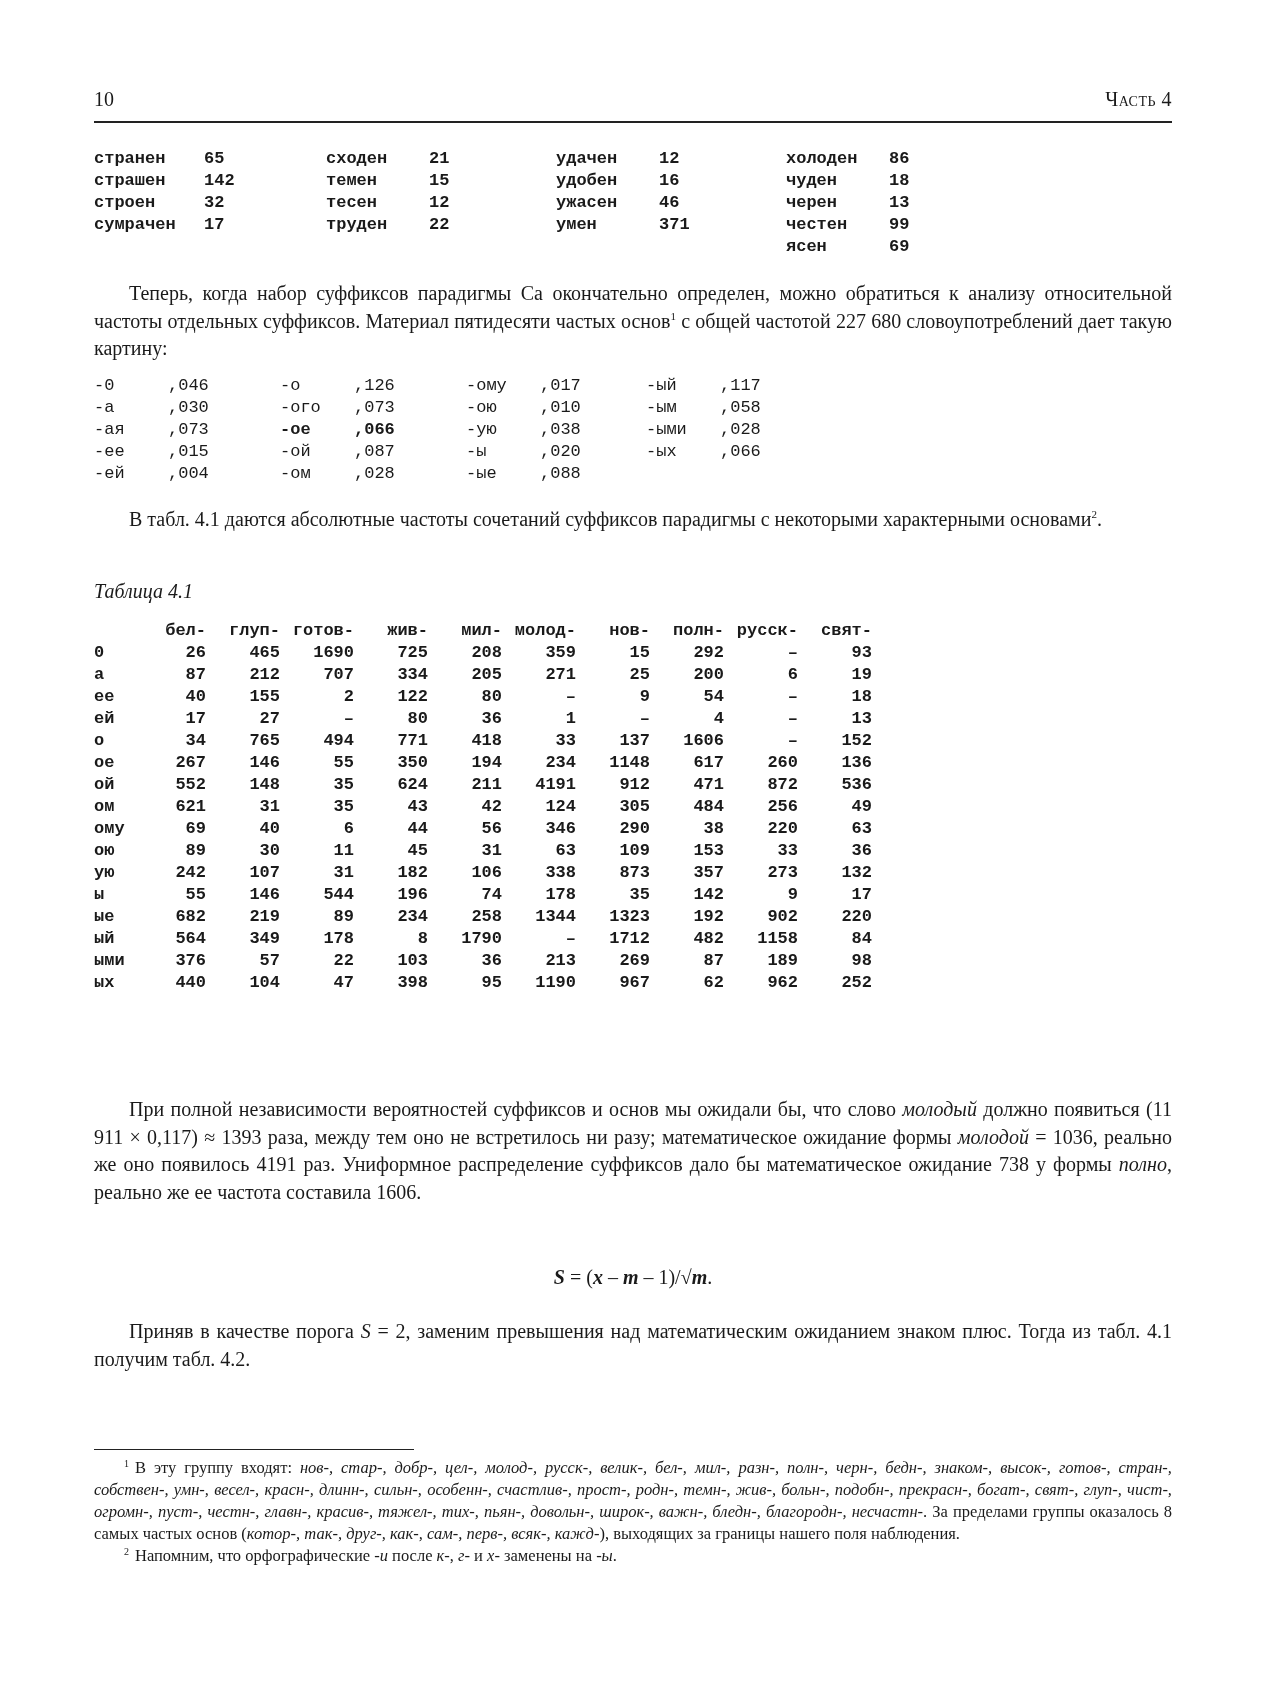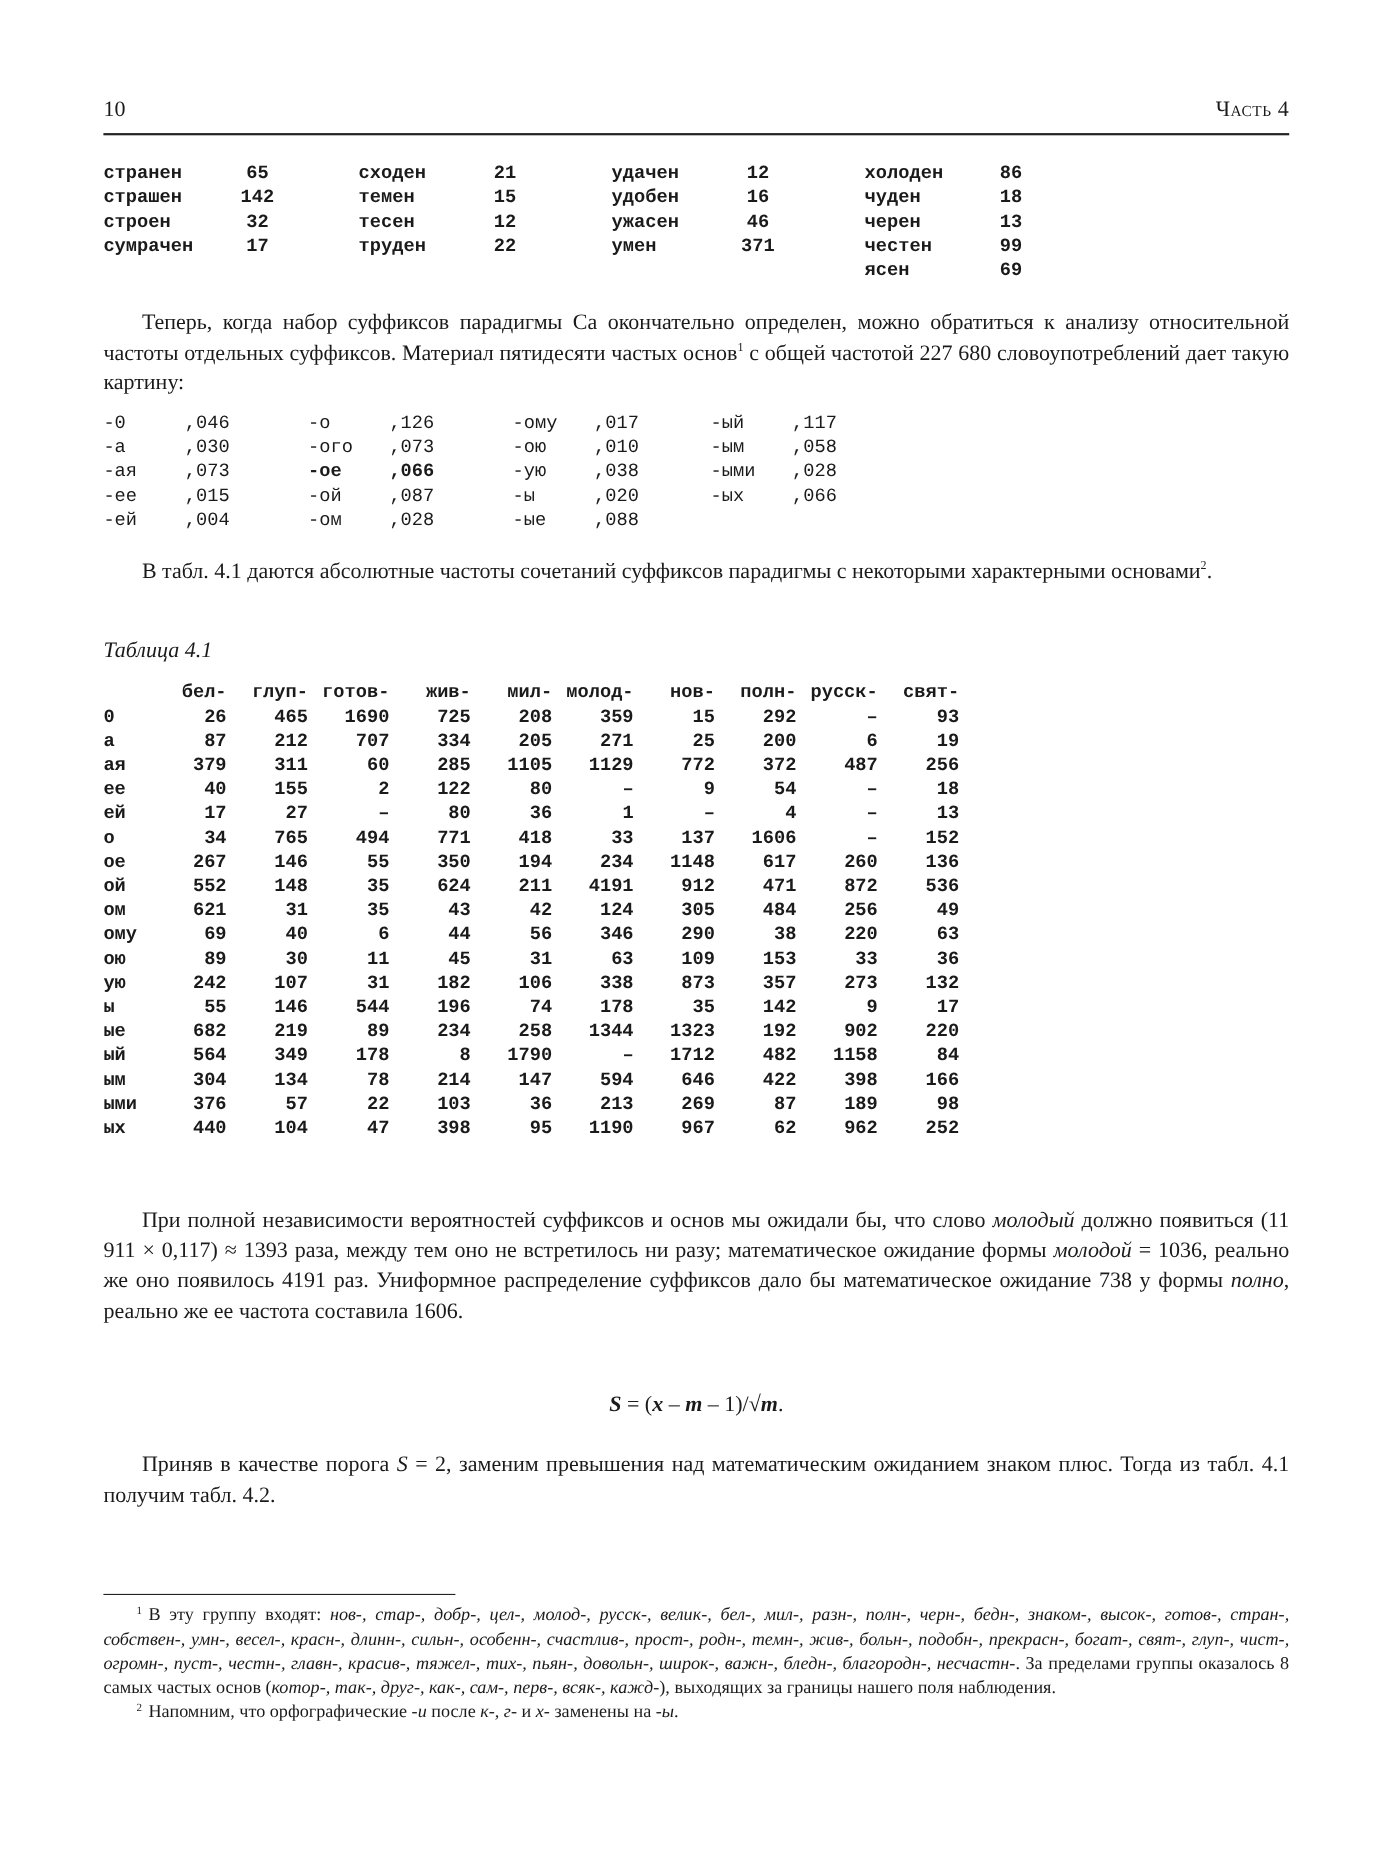--- a/index.html
+++ b/index.html
@@ -14,21 +14,21 @@
   .head-rule { position: absolute; top: 121px; left: 0; width: 1078px; height: 0; border-top: 2px solid #222; }
 
   .mono { font-family: "Liberation Mono", monospace; font-weight: bold; font-size: 17px; }
   .mono-reg { font-family: "Liberation Mono", monospace; font-size: 17px; }
 
   
   .wordlist { position: absolute; top: 148px; left: 0; }
   .wl-col { position: absolute; top: 0; }
   .wl-row { height: 22px; line-height: 22px; white-space: nowrap; position: relative; }
   .wl-word { position: absolute; left: 0; }
-  .wl-num { position: absolute; text-align: center; width: 60px; }
+  .wl-num { position: absolute; text-align: left; width: 60px; }
 
   p.body { margin: 0; font-size: 20px; line-height: 27.5px; text-align: justify; }
   .indent { text-indent: 35px; }
   sup { font-size: 11px; vertical-align: super; line-height: 0; }
 
   .para1 { position: absolute; top: 280px; left: 0; width: 1078px; }
 
   .suffix-freq { position: absolute; top: 375px; left: 0; }
   .sf-col { position: absolute; top: 0; }
   .sf-row { height: 22px; line-height: 22px; position: relative; white-space: nowrap; }
@@ -286,33 +286,20 @@
           <td class="c">707</td>
           <td class="c">334</td>
           <td class="c">205</td>
           <td class="c">271</td>
           <td class="c">25</td>
           <td class="c">200</td>
           <td class="c">6</td>
           <td class="c">19</td>
         </tr>
         <tr>
-          <td class="rowlbl">ая</td>
-          <td class="c1">379</td>
-          <td class="c">311</td>
-          <td class="c">60</td>
-          <td class="c">285</td>
-          <td class="c">1105</td>
-          <td class="c">1129</td>
-          <td class="c">772</td>
-          <td class="c">372</td>
-          <td class="c">487</td>
-          <td class="c">256</td>
-        </tr>
-        <tr>
           <td class="rowlbl">ее</td>
           <td class="c1">40</td>
           <td class="c">155</td>
           <td class="c">2</td>
           <td class="c">122</td>
           <td class="c">80</td>
           <td class="c">–</td>
           <td class="c">9</td>
           <td class="c">54</td>
           <td class="c">–</td>
@@ -455,33 +442,20 @@
           <td class="c">178</td>
           <td class="c">8</td>
           <td class="c">1790</td>
           <td class="c">–</td>
           <td class="c">1712</td>
           <td class="c">482</td>
           <td class="c">1158</td>
           <td class="c">84</td>
         </tr>
         <tr>
-          <td class="rowlbl">ым</td>
-          <td class="c1">304</td>
-          <td class="c">134</td>
-          <td class="c">78</td>
-          <td class="c">214</td>
-          <td class="c">147</td>
-          <td class="c">594</td>
-          <td class="c">646</td>
-          <td class="c">422</td>
-          <td class="c">398</td>
-          <td class="c">166</td>
-        </tr>
-        <tr>
           <td class="rowlbl">ыми</td>
           <td class="c1">376</td>
           <td class="c">57</td>
           <td class="c">22</td>
           <td class="c">103</td>
           <td class="c">36</td>
           <td class="c">213</td>
           <td class="c">269</td>
           <td class="c">87</td>
           <td class="c">189</td>

